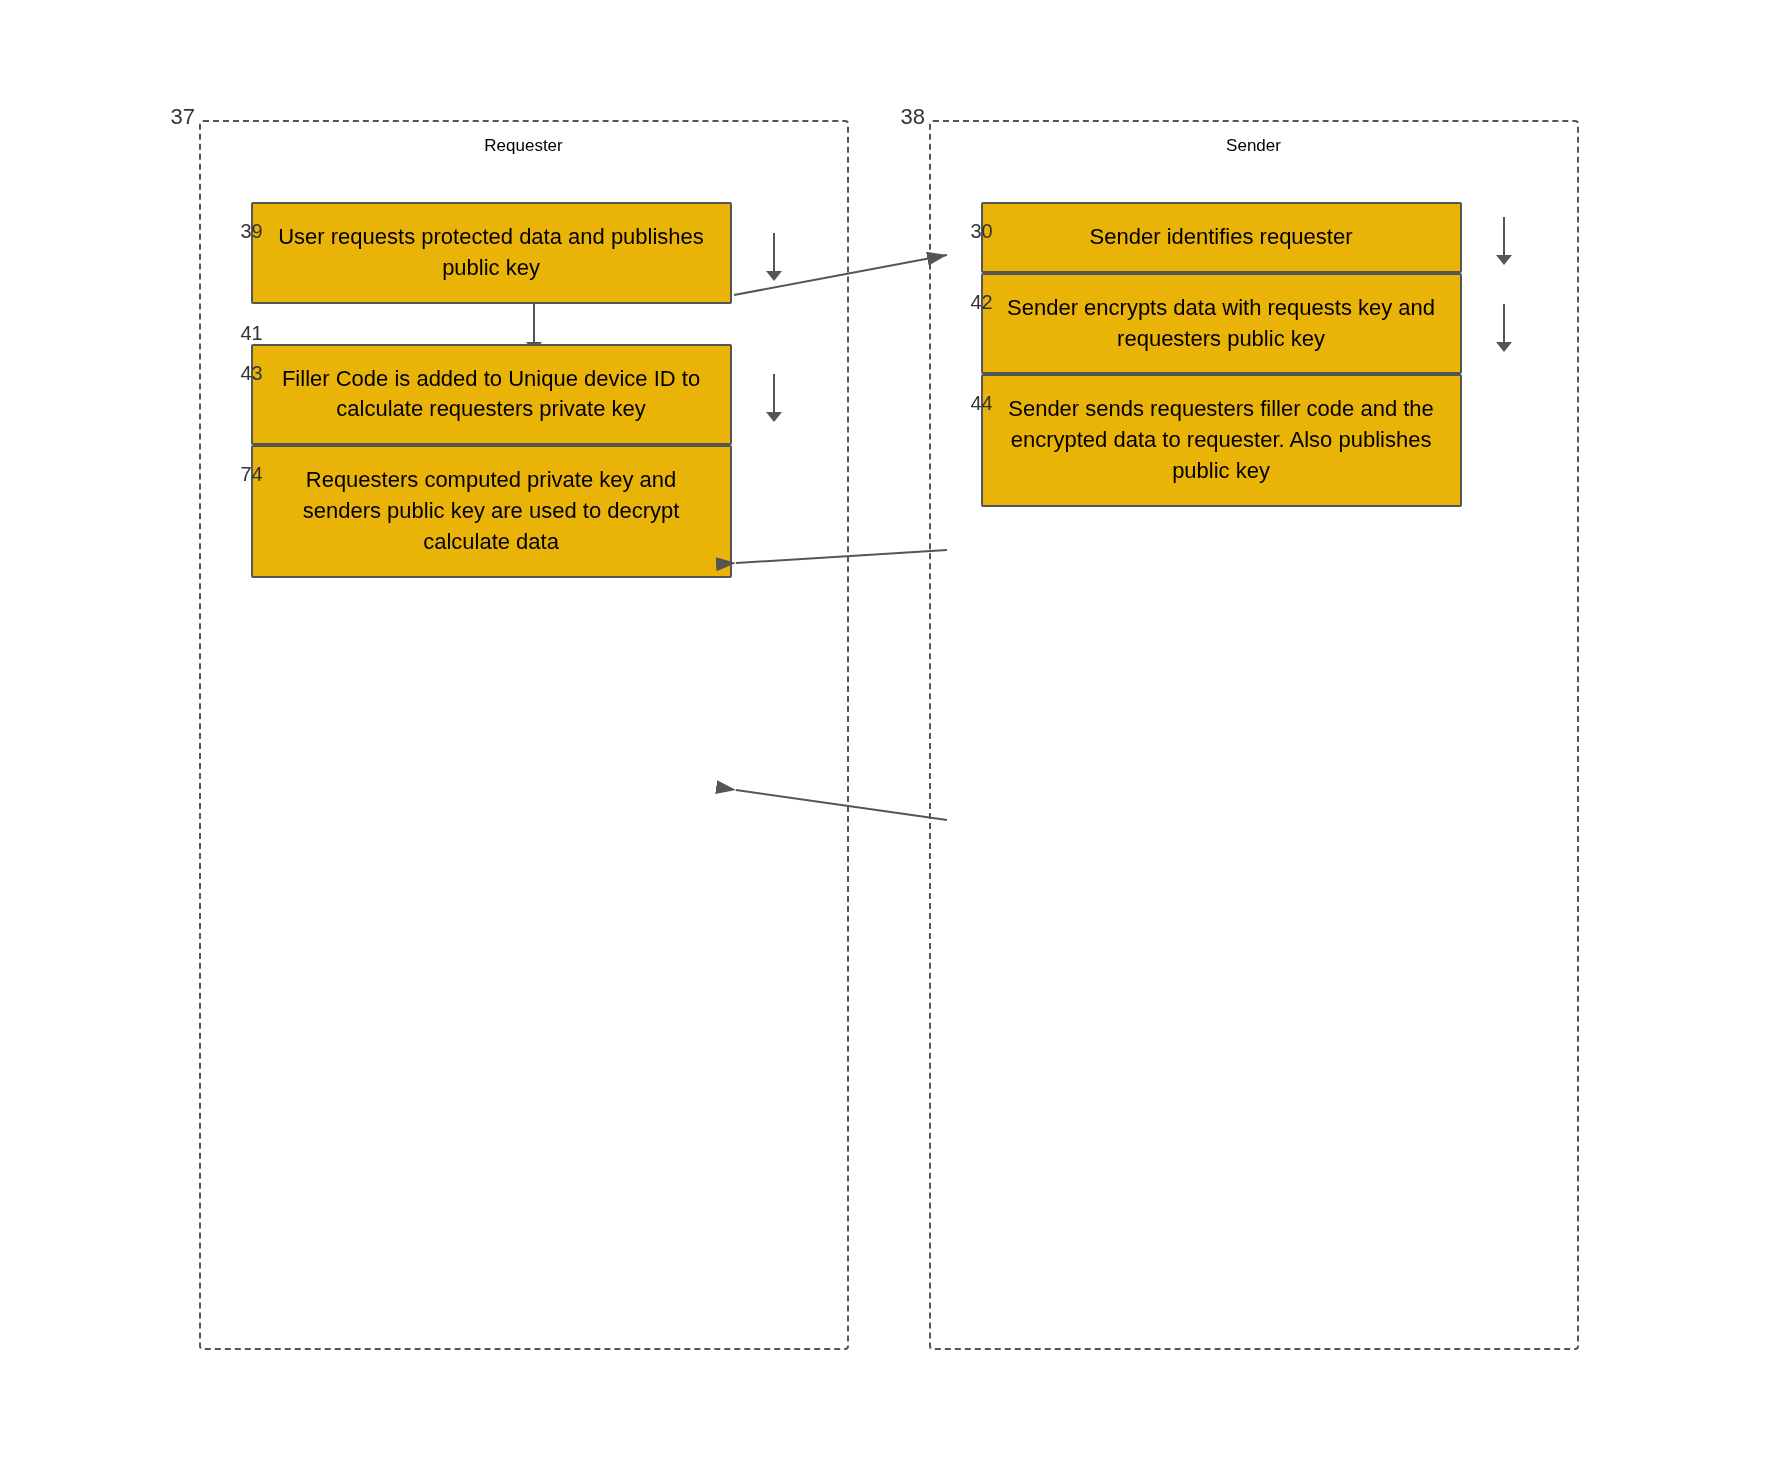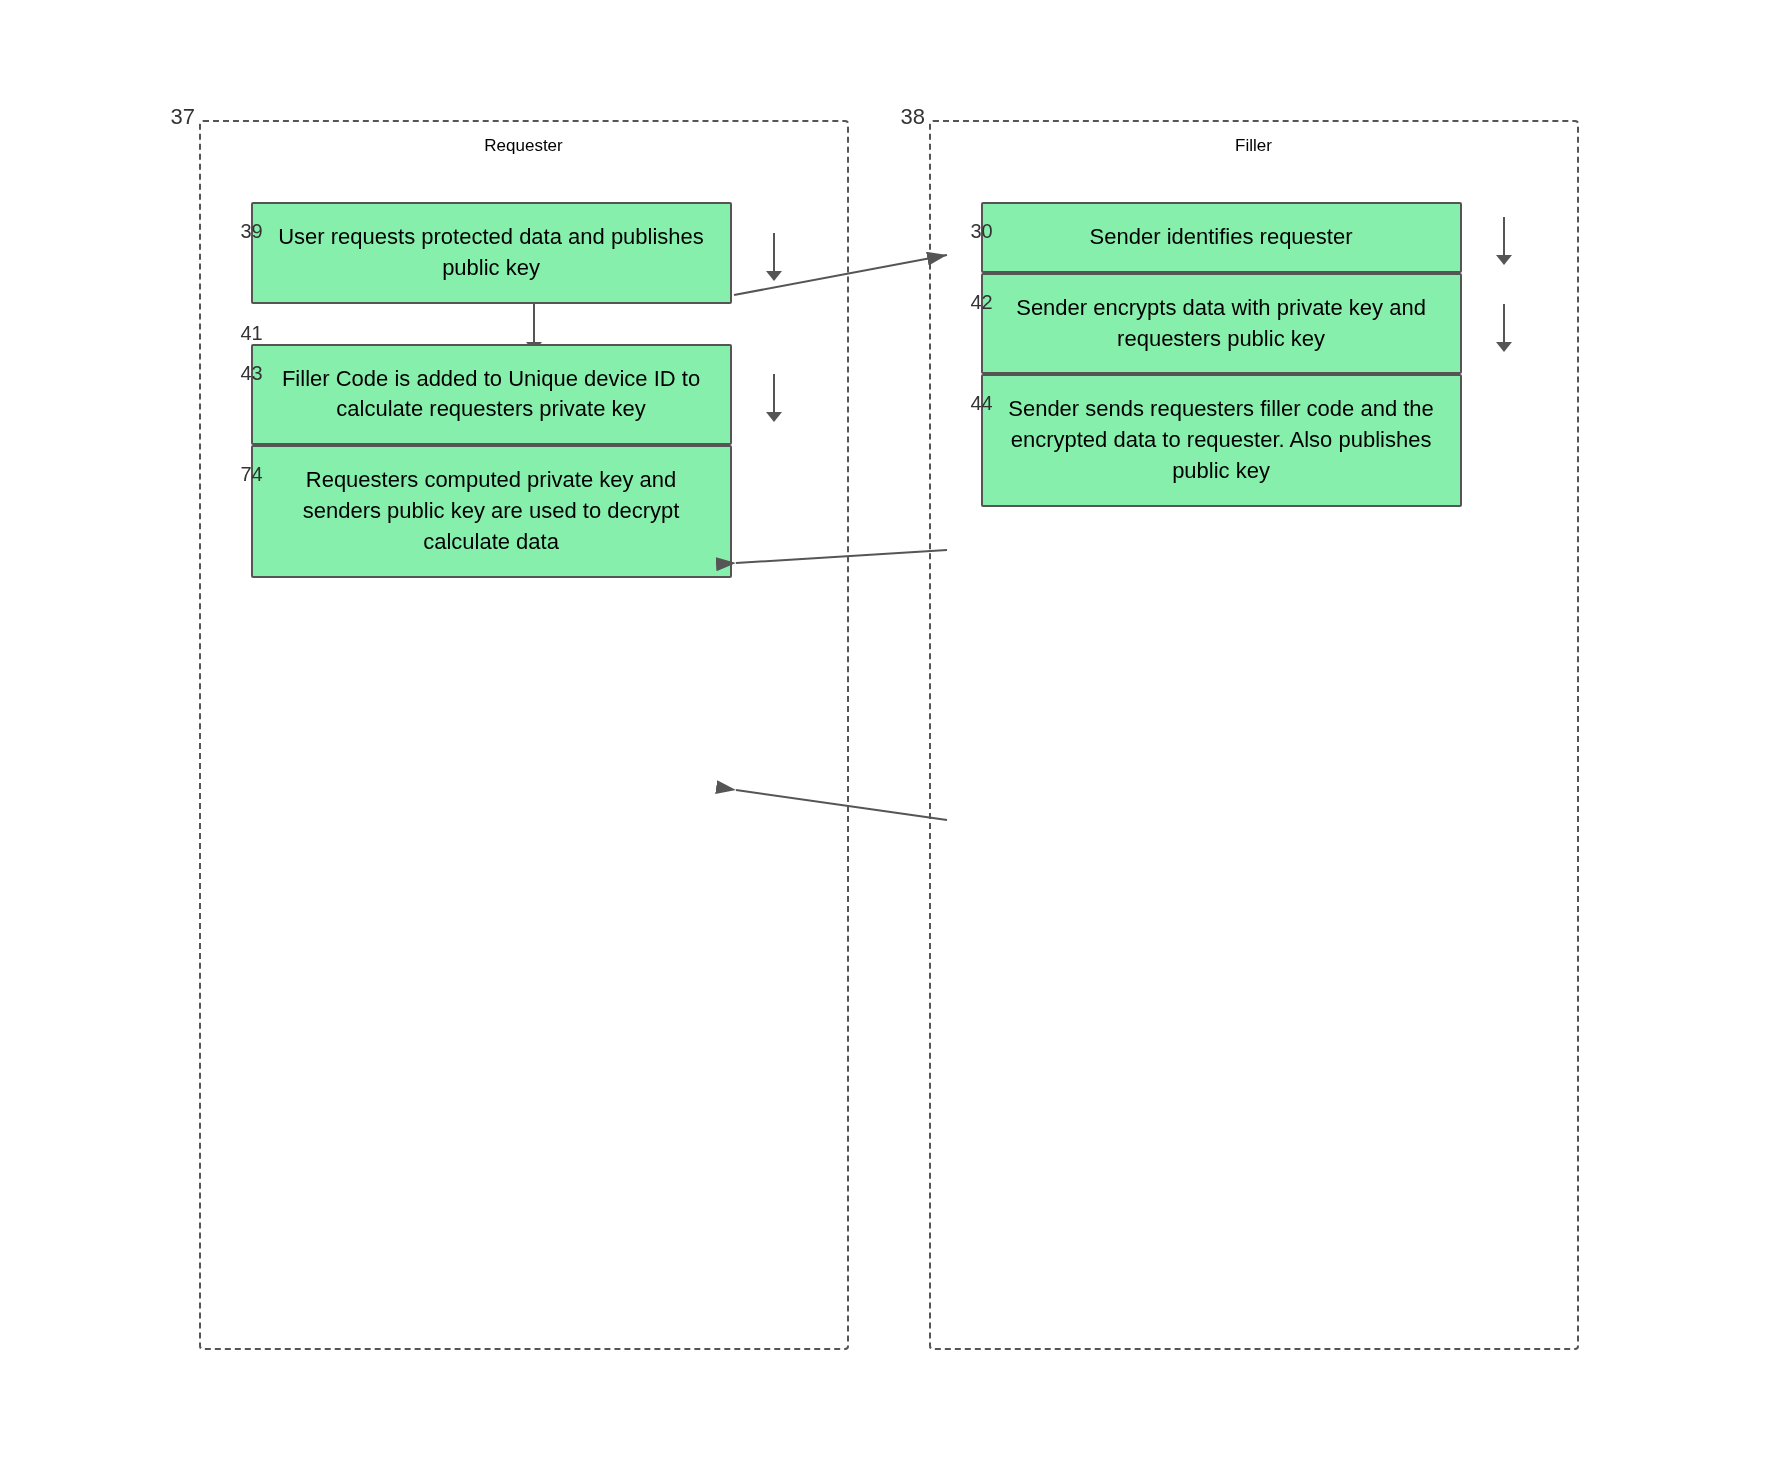--- a/index.html
+++ b/index.html
@@ -42,21 +42,21 @@
       flex-direction: row;
       align-items: center;
     }
     .box {
       border: 2px solid #555;
       border-radius: 2px;
       padding: 18px 20px;
       text-align: center;
       font-size: 22px;
       line-height: 1.4;
-      background: #86efac;
+      background: #eab308;
       width: 85%;
     }
     .box-label {
       position: absolute;
       left: -10px;
       top: 18px;
       font-size: 20px;
       color: #333;
     }
     
@@ -145,33 +145,33 @@
 
         <div class="box-wrapper">
           <span class="box-label">74</span>
           <div class="box">Requesters computed private key and senders public key are used to decrypt calculate data</div>
         </div>
       </div>
     </div>
 
     <div class="right-col">
       <span class="column-label">38</span>
-      <div class="column-title">Filler</div>
+      <div class="column-title">Sender</div>
 
       <div class="boxes">
 
         <div class="box-wrapper">
           <span class="box-label">30</span>
           <div class="box">Sender identifies requester</div>
           <div class="arrow-down"></div>
         </div>
 
         <div class="box-wrapper">
           <span class="box-label">42</span>
-          <div class="box">Sender encrypts data with private key and requesters public key</div>
+          <div class="box">Sender encrypts data with requests key and requesters public key</div>
           <div class="arrow-down"></div>
         </div>
 
         <div class="box-wrapper">
           <span class="box-label">44</span>
           <div class="box">Sender sends requesters filler code and the encrypted data to requester. Also publishes public key</div>
         </div>
       </div>
     </div>
   </div>

